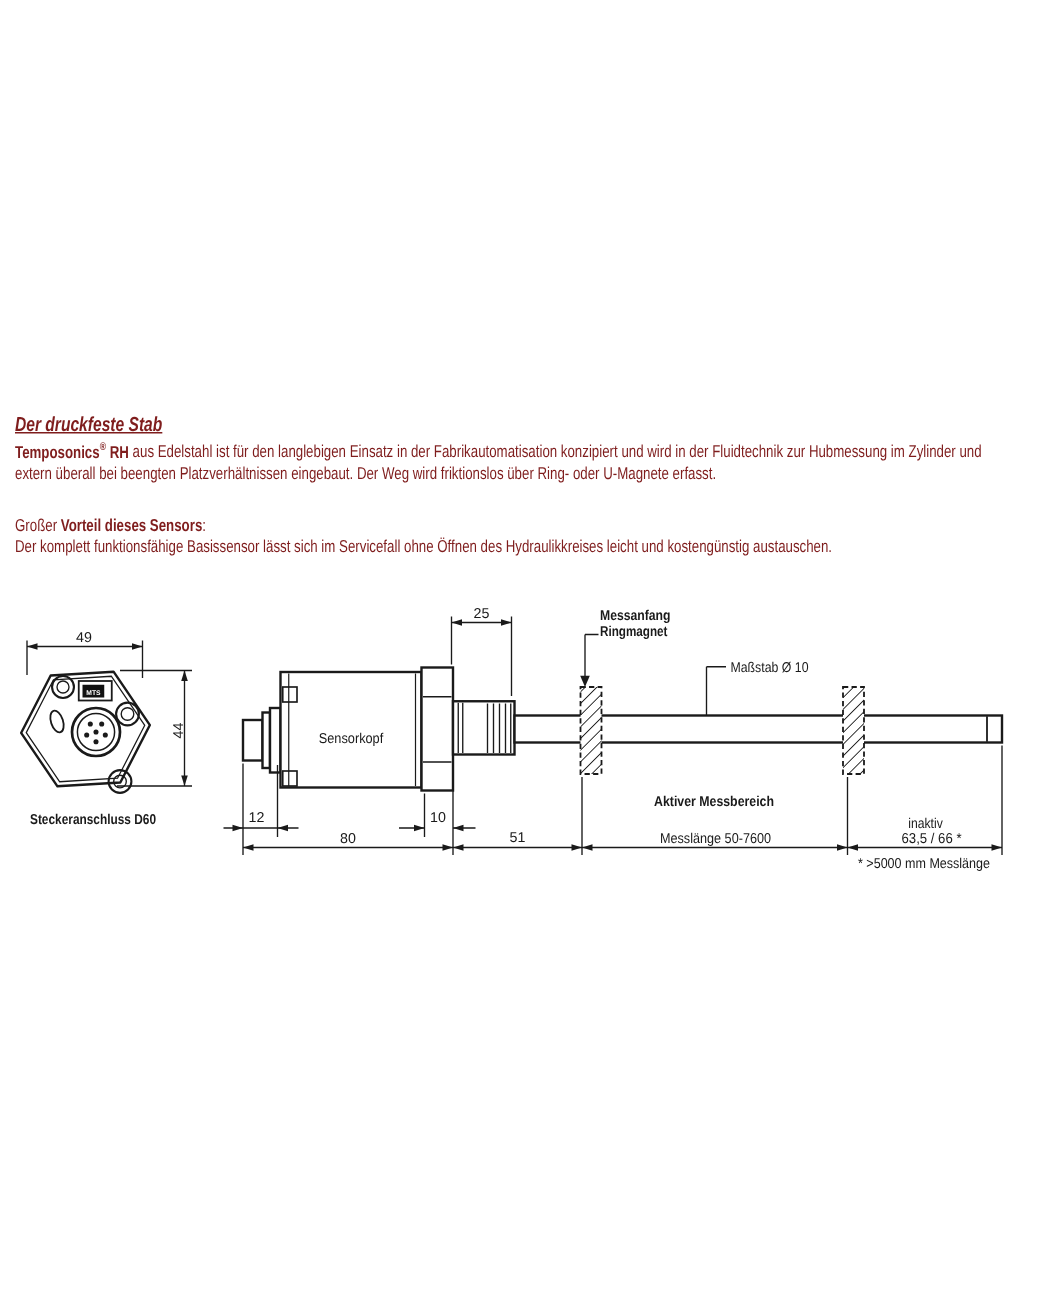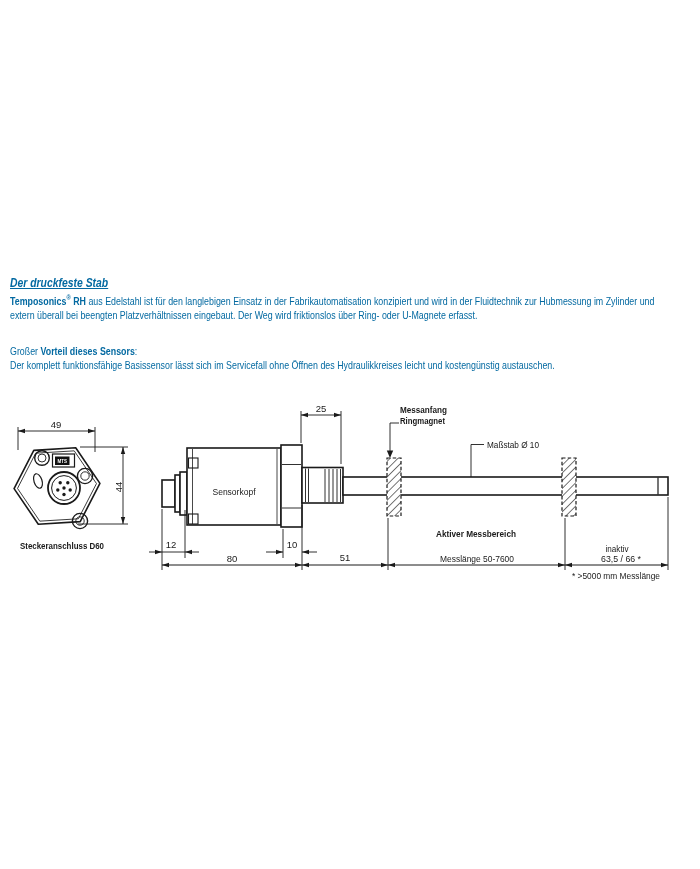--- a/index.html
+++ b/index.html
@@ -1,17 +1,17 @@
 <!DOCTYPE html>
 <html><head>
 <meta charset="utf-8">
 <style>
   html,body{margin:0;padding:0;background:#fff;}
   .page{position:relative;width:700px;height:869px;background:#ffffff;overflow:hidden;
-        font-family:"Liberation Sans",sans-serif;color:#0369a1;}
+        font-family:"Liberation Sans",sans-serif;color:#7f1d1d;}
   .cond{transform:scaleX(0.77);transform-origin:0 0;white-space:nowrap;}
   .tblock{position:absolute;left:10px;}
   .heading{top:275px;font-size:13.5px;font-weight:bold;font-style:italic;text-decoration:underline;}
   .para{font-size:11.5px;line-height:14px;}
   .p1{top:291px;}
   .adv{top:344px;}
   .p2{top:358px;}
   sup{font-size:7.5px;}
   .diagram{position:absolute;left:0;top:390px;}
   .dt{font-size:9.5px;fill:#1a1a1a;font-family:"Liberation Sans",sans-serif;}

